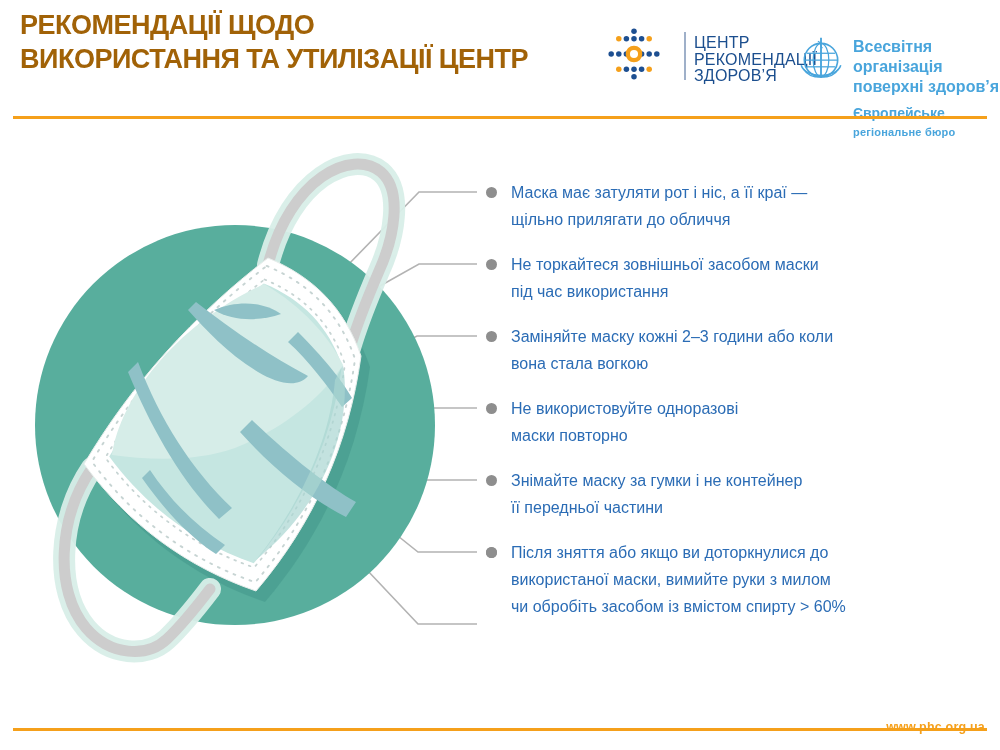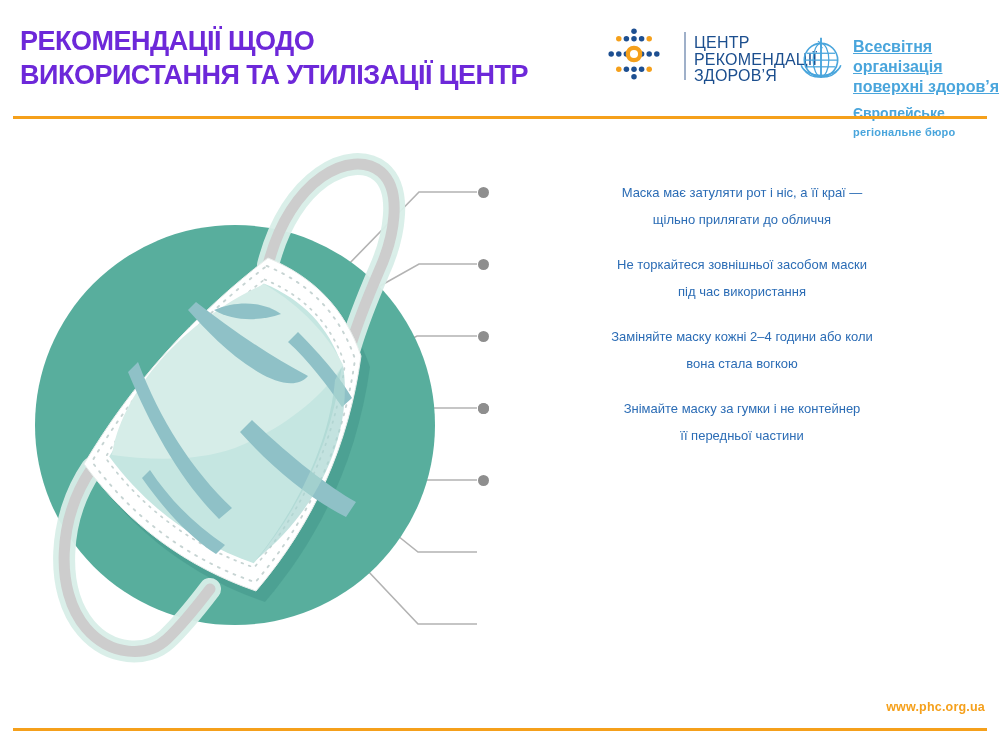--- a/index.html
+++ b/index.html
@@ -2,59 +2,59 @@
 <html><head>
 <meta charset="utf-8">
 <style>
   html,body{margin:0;padding:0;}
   body{
     width:1000px;height:750px;position:relative;overflow:hidden;
     background:#ffffff;font-family:"Liberation Sans",sans-serif;
   }
   
   .page-title{
-    position:absolute;left:20px;top:24px;z-index:2;
+    position:absolute;left:20px;top:8px;z-index:2;
     font-size:27px;font-weight:bold;line-height:34px;letter-spacing:-0.5px;
-    color:#6d28d9;
+    color:#a16207;
   }
   .rule{position:absolute;left:13px;width:974px;height:3px;background:#F5A01B;z-index:2;}
   .rule-top{top:116px;}
   .rule-bottom{top:728px;}
   .phc-logo-svg{position:absolute;left:596px;top:14px;z-index:2;}
   .logo-sep{position:absolute;left:684px;top:32px;width:2px;height:48px;background:#9FB0C9;z-index:2;}
   .phc-org-name{
     position:absolute;left:694px;top:35px;z-index:2;
     font-size:16px;font-weight:normal;line-height:16.5px;letter-spacing:0.2px;
     color:#1B4E8E;
   }
   .who-emblem-svg{position:absolute;left:796px;top:34px;z-index:2;}
   .who-text{position:absolute;left:853px;top:37px;z-index:2;color:#49A5DC;}
-  .who-line{font-size:16px;font-weight:bold;line-height:20px;text-decoration:underline;}
+  .who-line{font-size:16px;font-weight:bold;line-height:20px;}
   .who-region{margin-top:7px;}
   .who-region-main{font-size:14px;font-weight:bold;}
   .who-region-sub{font-size:11px;font-weight:bold;letter-spacing:0.2px;}
   
   .mask-illustration{position:absolute;left:0;top:0;z-index:0;}
   
   .rec-list{
     position:absolute;left:503px;top:179px;width:478px;z-index:1;
     list-style:none;margin:0;padding:0;
   }
   .rec-item{
-    position:relative;margin:0 0 18px 0;
-    color:#2B6CB5;font-size:13px;line-height:27px;text-align:center;
+    position:relative;margin:0 0 18px 8px;
+    color:#2B6CB5;font-size:16px;line-height:27px;
   }
   .rec-text{white-space:pre-line;}
   .bullet-dot{
     position:absolute;left:-25px;top:8px;width:11px;height:11px;border-radius:50%;
     background:#8E8E8E;
   }
   
   .footer-url{
-    position:absolute;right:15px;top:700px;z-index:2;
+    position:absolute;right:15px;top:720px;z-index:2;
     font-size:12.5px;font-weight:bold;color:#F5A01B;letter-spacing:0.2px;
   }
 </style>
 </head>
 <body>
 
 <svg class="mask-illustration" width="1000" height="750" viewBox="0 0 1000 750">
   <defs>
     <path id="maskOuter" d="M268,258 C314,277 345,309 361,356 C349,444 314,523 256,591 C186,567 128,524 84,464 C132,383 194,315 268,258 Z"></path>
     <clipPath id="circleClip">
@@ -173,22 +173,26 @@
   </div>
 </div>
 
 <div class="rule rule-top"></div>
 
 <ul class="rec-list">
     <li class="rec-item"><span class="bullet-dot"></span><span class="rec-text">Маска має затуляти рот і ніс, а її краї —
 щільно прилягати до обличчя</span></li>
     <li class="rec-item"><span class="bullet-dot"></span><span class="rec-text">Не торкайтеся зовнішньої засобом маски
 під час використання</span></li>
-    <li class="rec-item"><span class="bullet-dot"></span><span class="rec-text">Заміняйте маску кожні 2–4 години або коли
+    <li class="rec-item"><span class="bullet-dot"></span><span class="rec-text">Заміняйте маску кожні 2–3 години або коли
 вона стала вогкою</span></li>
-    <li class="rec-item"><span class="bullet-dot"></span></li>
+    <li class="rec-item"><span class="bullet-dot"></span><span class="rec-text">Не використовуйте одноразові
+маски повторно</span></li>
     <li class="rec-item"><span class="bullet-dot"></span><span class="rec-text">Знімайте маску за гумки і не контейнер
 її передньої частини</span></li>
     <li class="rec-item"><span class="bullet-dot"></span></li>
+    <li class="rec-item"><span class="bullet-dot"></span><span class="rec-text">Після зняття або якщо ви доторкнулися до
+використаної маски, вимийте руки з милом
+чи обробіть засобом із вмістом спирту &gt; 60%</span></li>
   </ul>
 
 <div class="rule rule-bottom"></div>
 <div class="footer-url">www.phc.org.ua</div>
 
 </body></html>

